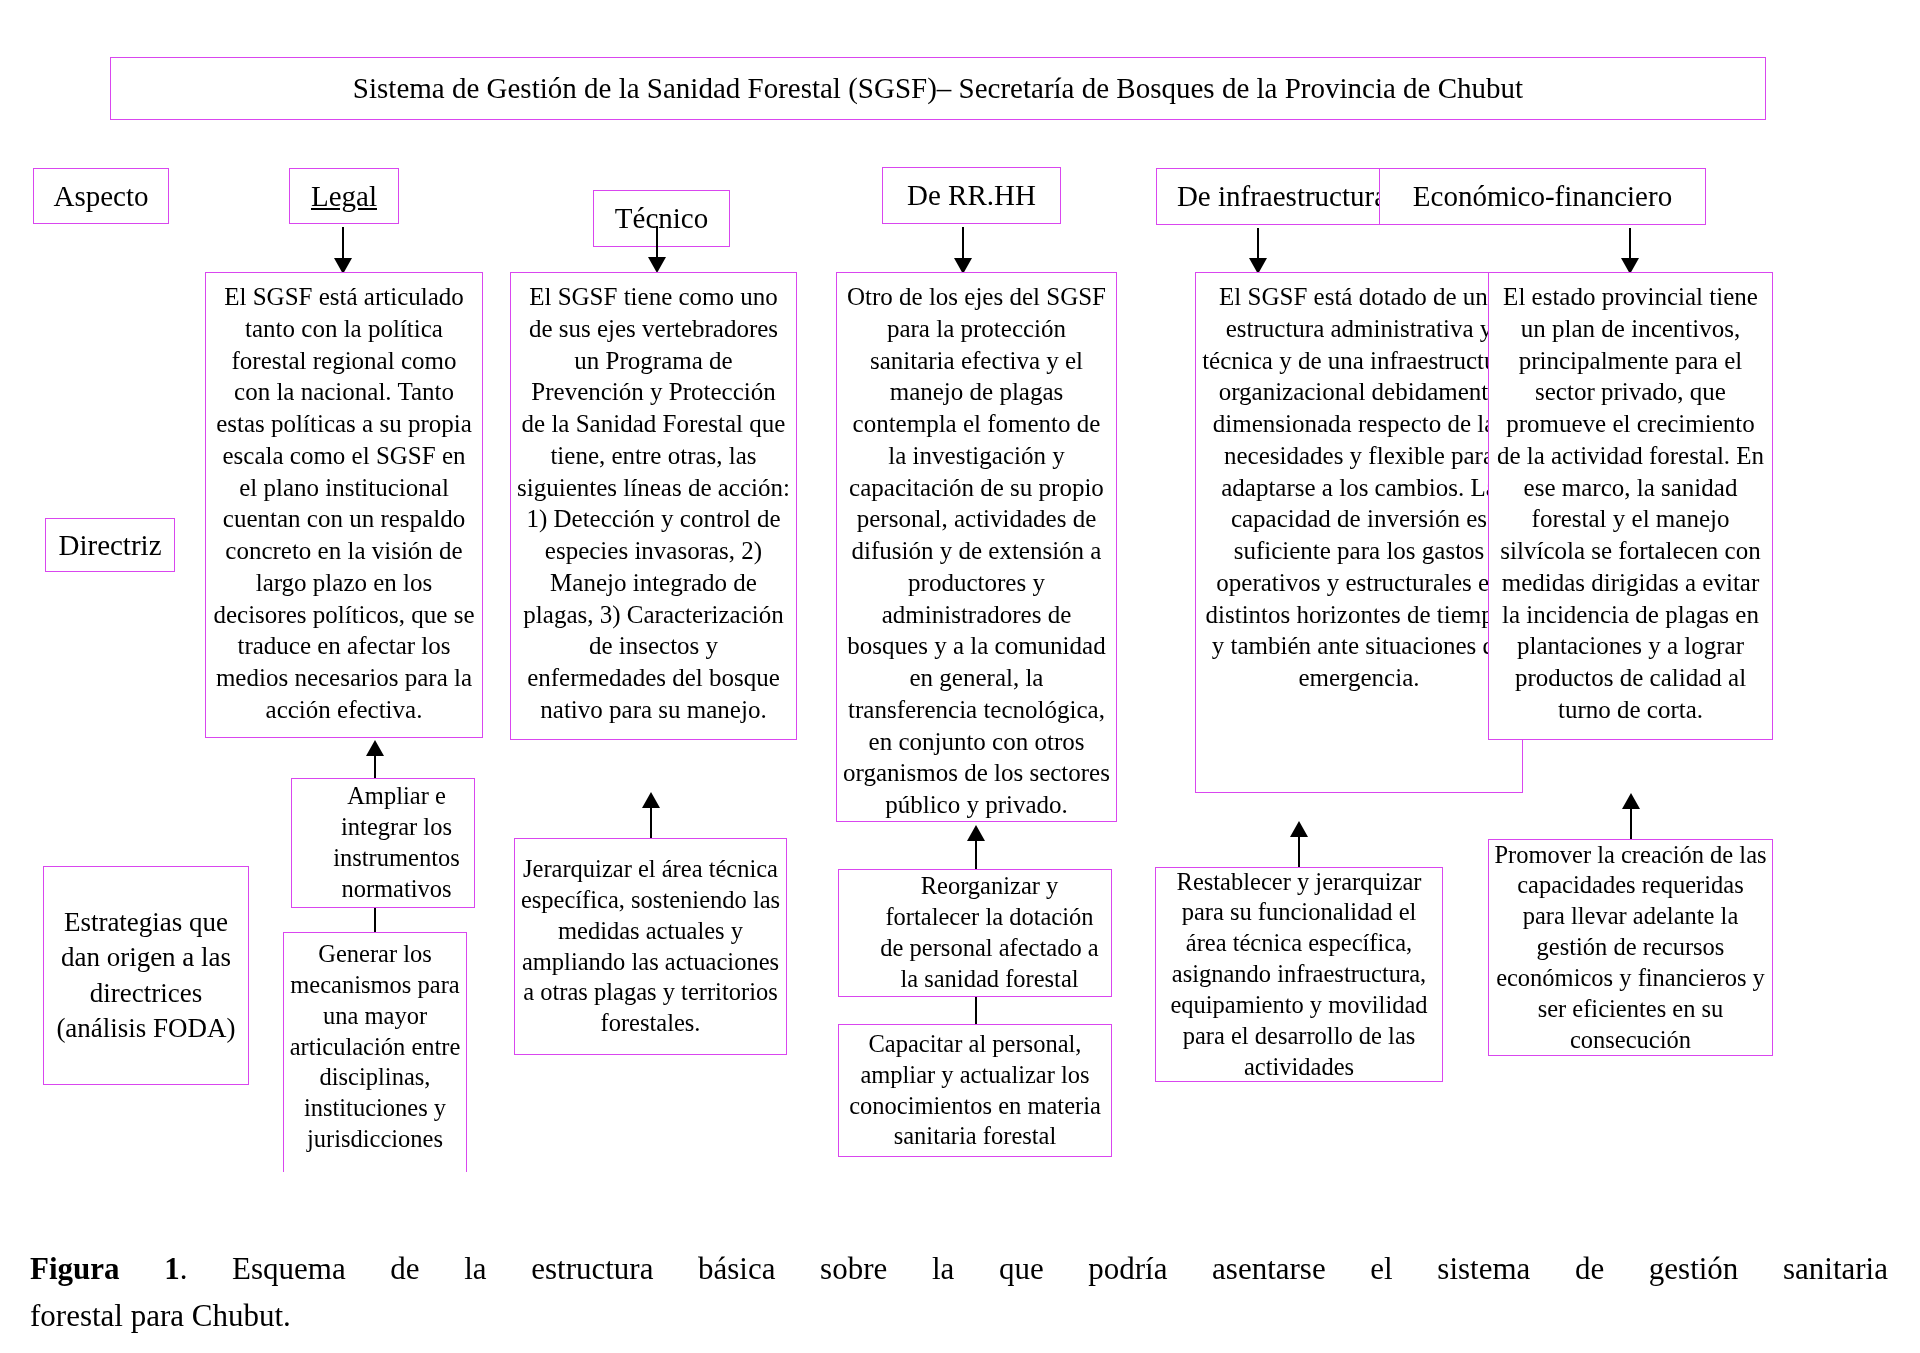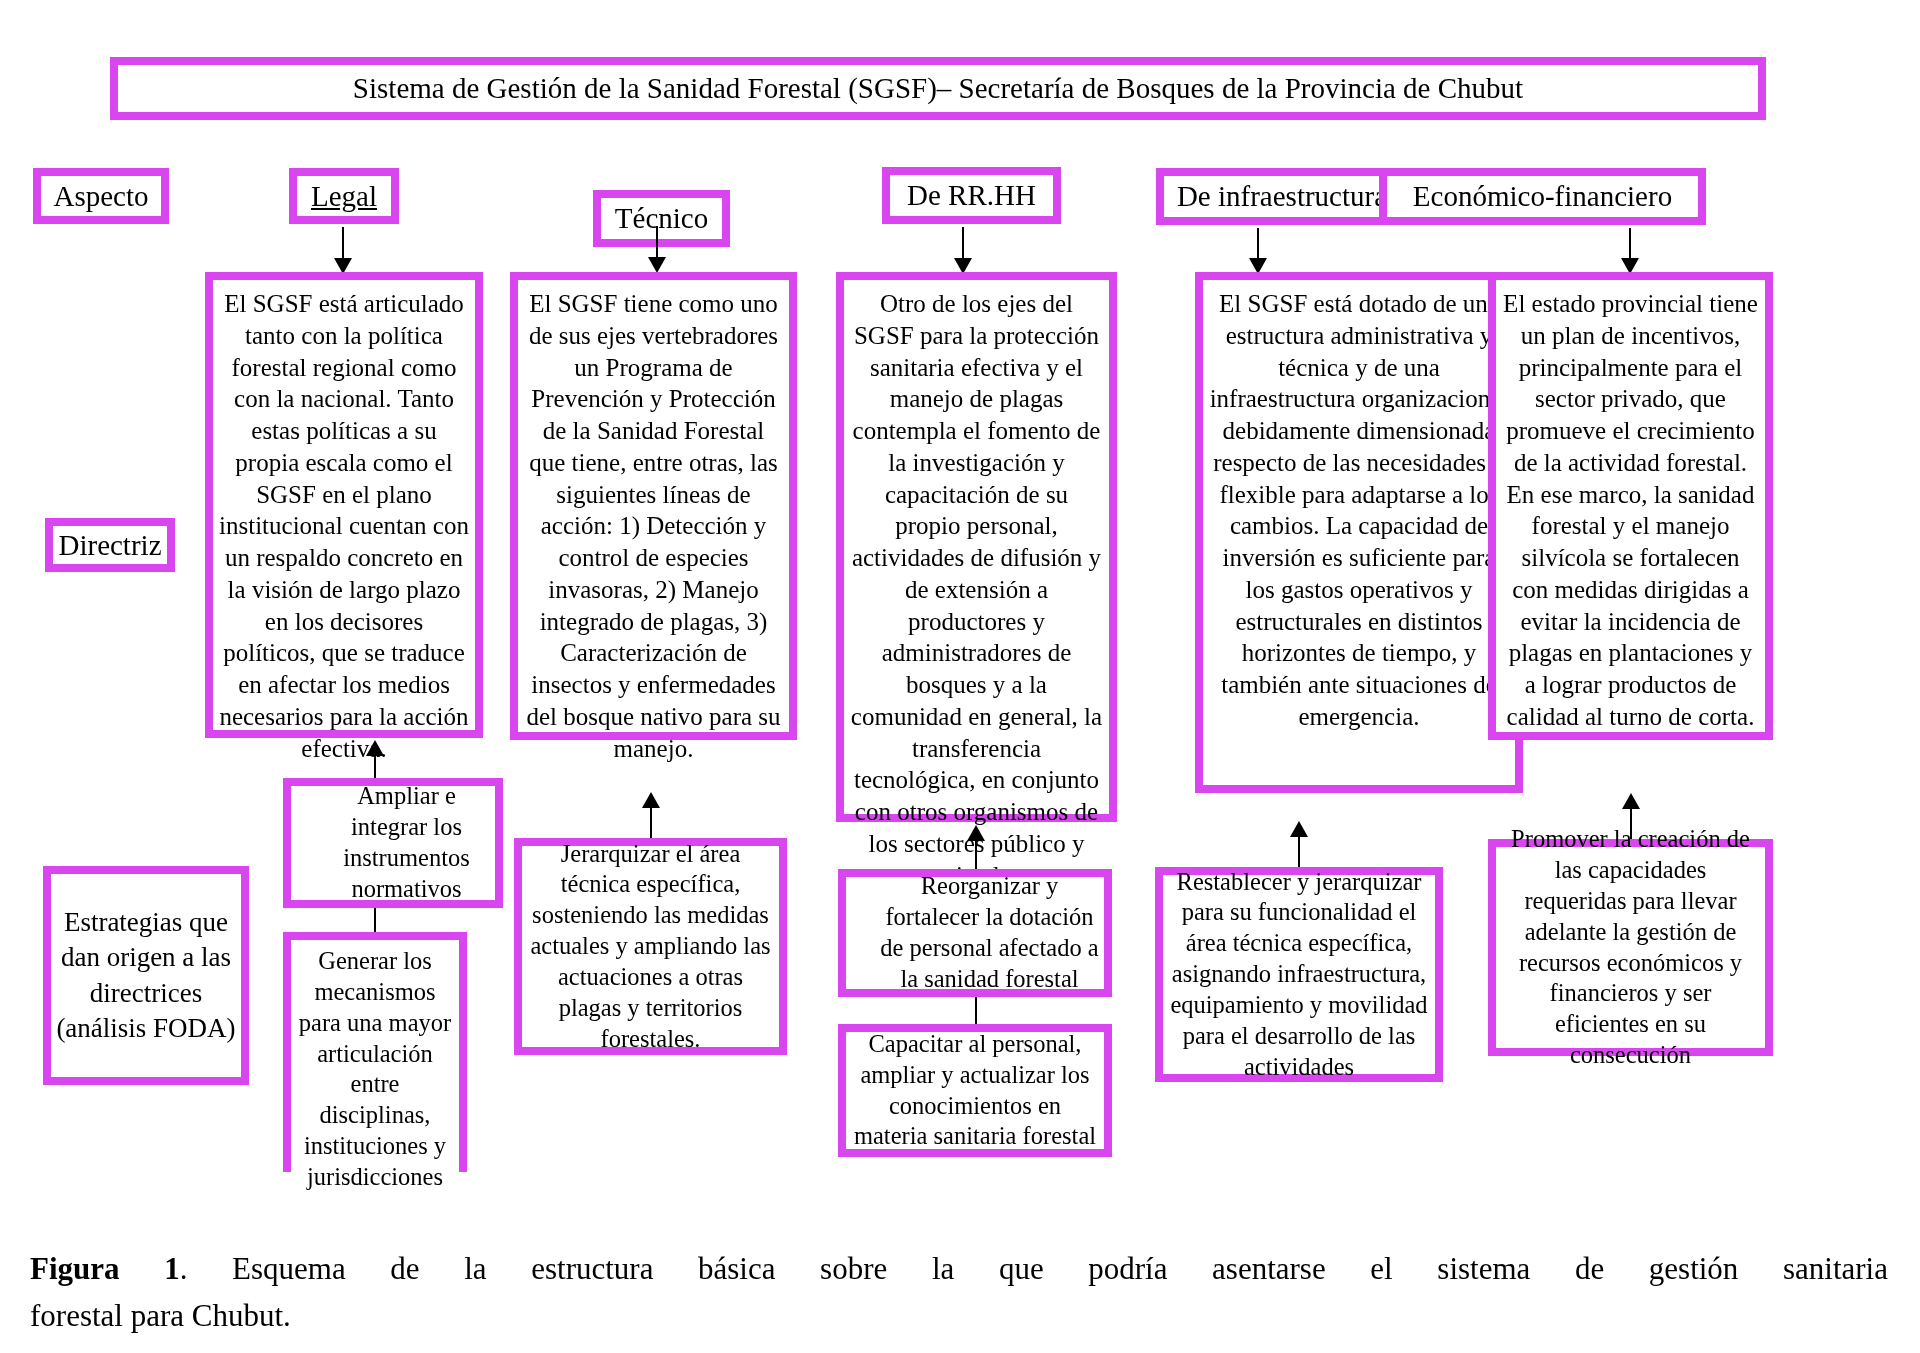--- a/index.html
+++ b/index.html
@@ -1,18 +1,18 @@
 <!DOCTYPE html>
 <html><head>
 <meta charset="utf-8">
 <style>
   html,body{margin:0;padding:0;background:#ffffff;}
   #figure{position:relative;width:1920px;height:1353px;background:#ffffff;
           font-family:"Liberation Serif","DejaVu Serif",serif;color:#000;}
-  .box{position:absolute;border:8px solid #d946ef;background:#fff;box-sizing:border-box;}
+  .box{position:absolute;border:1px solid #d946ef;background:#fff;box-sizing:border-box;}
   .center{display:flex;align-items:center;justify-content:center;text-align:center;}
   .topalign{display:flex;align-items:flex-start;justify-content:center;text-align:center;}
   .hdr{font-size:29px;}
   .body-text{font-size:25px;line-height:1.27;padding:8px 6px;}
   .strat-text{font-size:24.5px;line-height:1.26;padding:6px 5px;}
   .vline{position:absolute;width:2px;background:#000;}
   .ah{position:absolute;width:0;height:0;border-left:9px solid transparent;border-right:9px solid transparent;}
   .ah-down{border-top:16px solid #000;}
   .ah-up{border-bottom:16px solid #000;}
   .no-bottom{border-bottom:none;}
@@ -95,21 +95,21 @@
 
   <div class="ah ah-up" style="left:1290px;top:821px;"></div>
   <div class="vline" style="left:1298px;top:837px;height:30px;"></div>
 
   <div class="ah ah-up" style="left:1622px;top:793px;"></div>
   <div class="vline" style="left:1630px;top:809px;height:30px;"></div>
 
   <div class="vline" style="left:374px;top:908px;height:24px;"></div>
   <div class="vline" style="left:975px;top:997px;height:27px;"></div>
 
-  <div class="box center strat-text" style="left:283px;top:778px;width:220px;height:130px;padding-left:32px;">
+  <div class="box center strat-text" style="left:291px;top:778px;width:184px;height:130px;padding-left:32px;">
     <span>Ampliar e integrar los instrumentos normativos</span>
   </div>
   <div class="box center strat-text" style="left:514px;top:838px;width:273px;height:217px;">
     <span>Jerarquizar el área técnica específica, sosteniendo las medidas actuales y ampliando las actuaciones a otras plagas y territorios forestales.</span>
   </div>
 
   <div class="box topalign strat-text no-bottom" style="left:283px;top:932px;width:184px;height:240px;">
     <span>Generar los mecanismos para una mayor articulación entre disciplinas, instituciones y jurisdicciones</span>
   </div>
 

